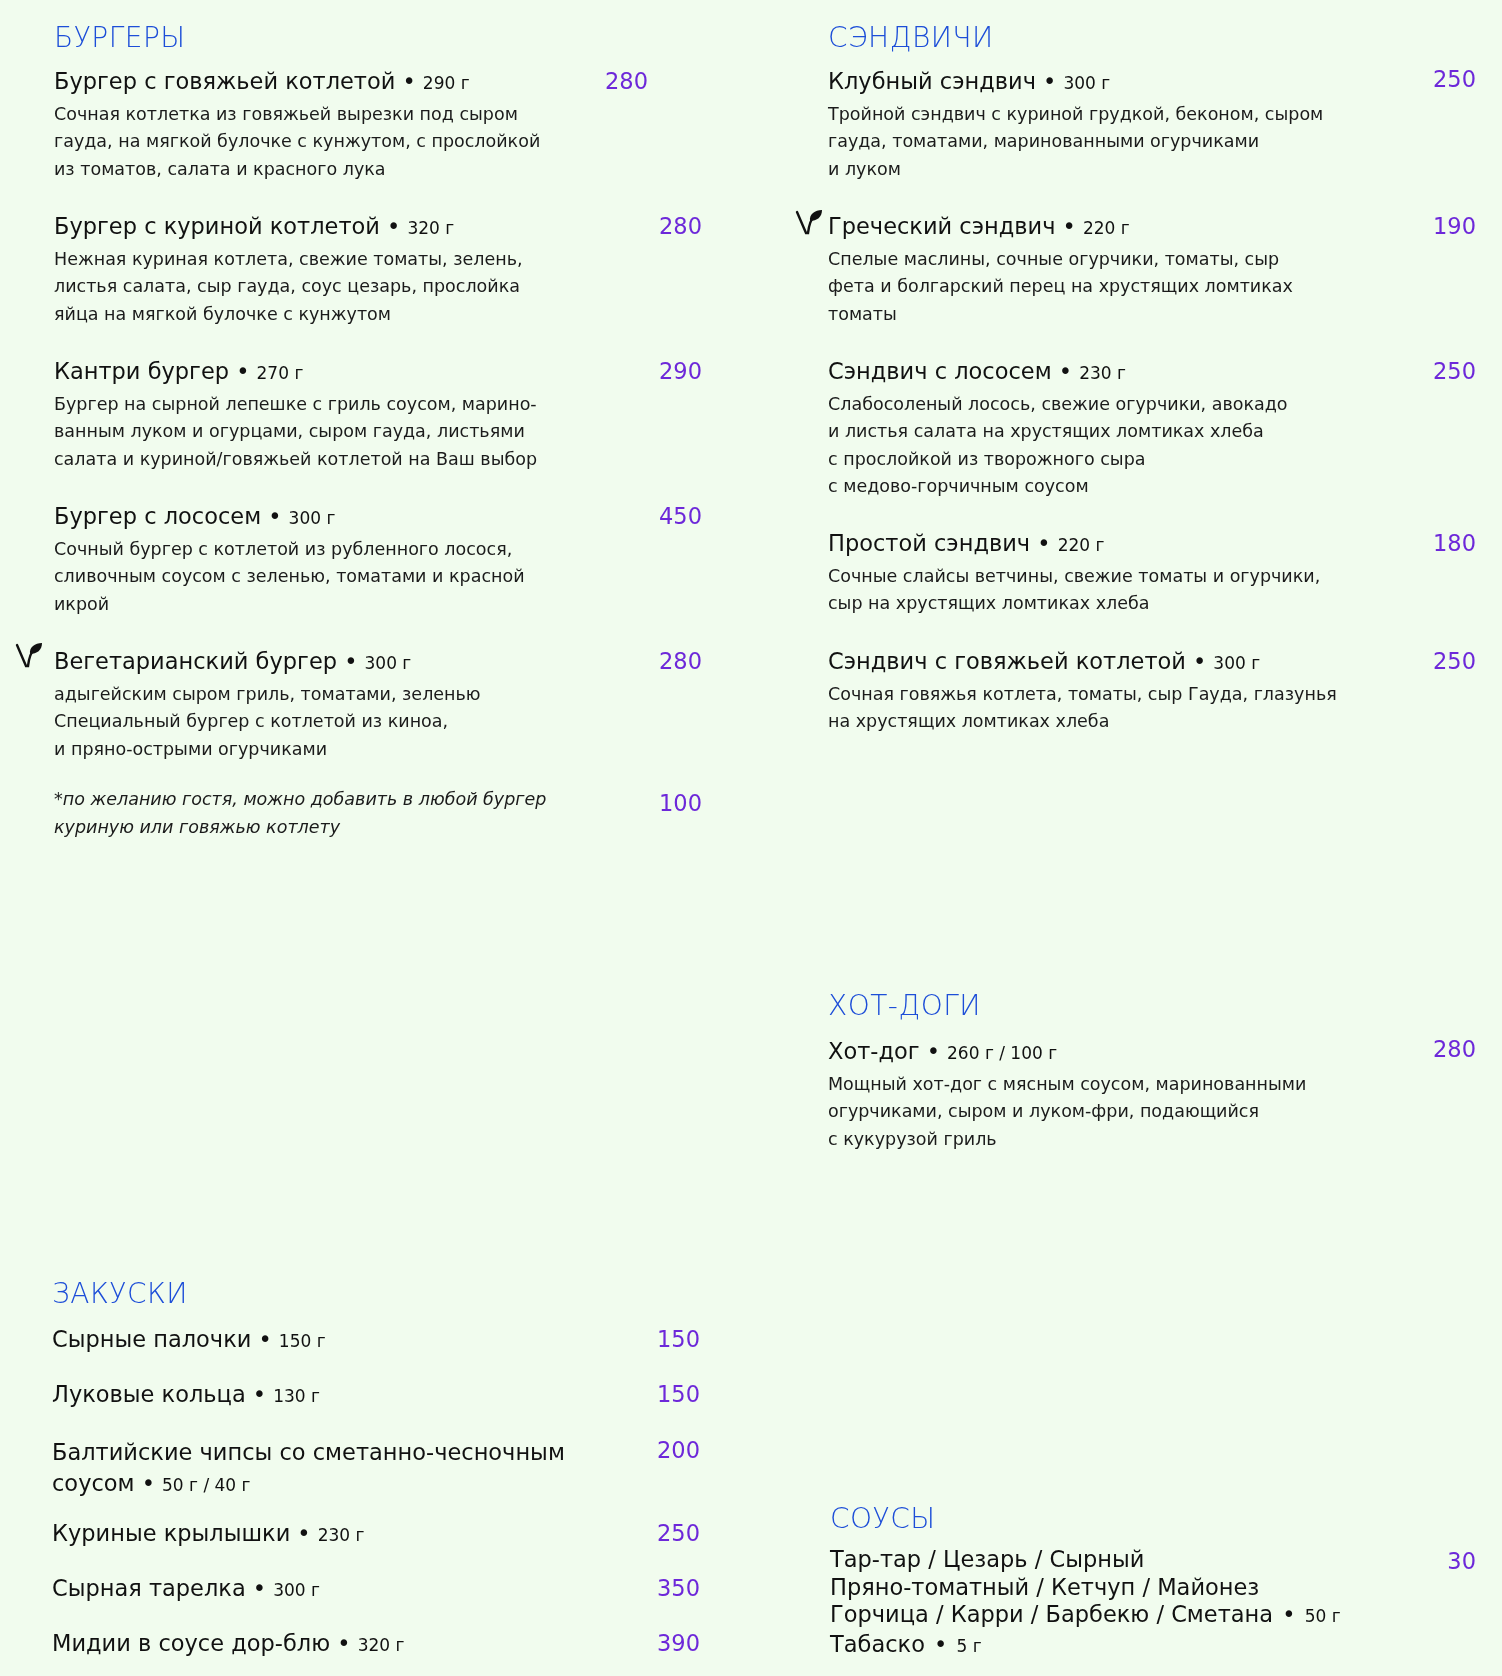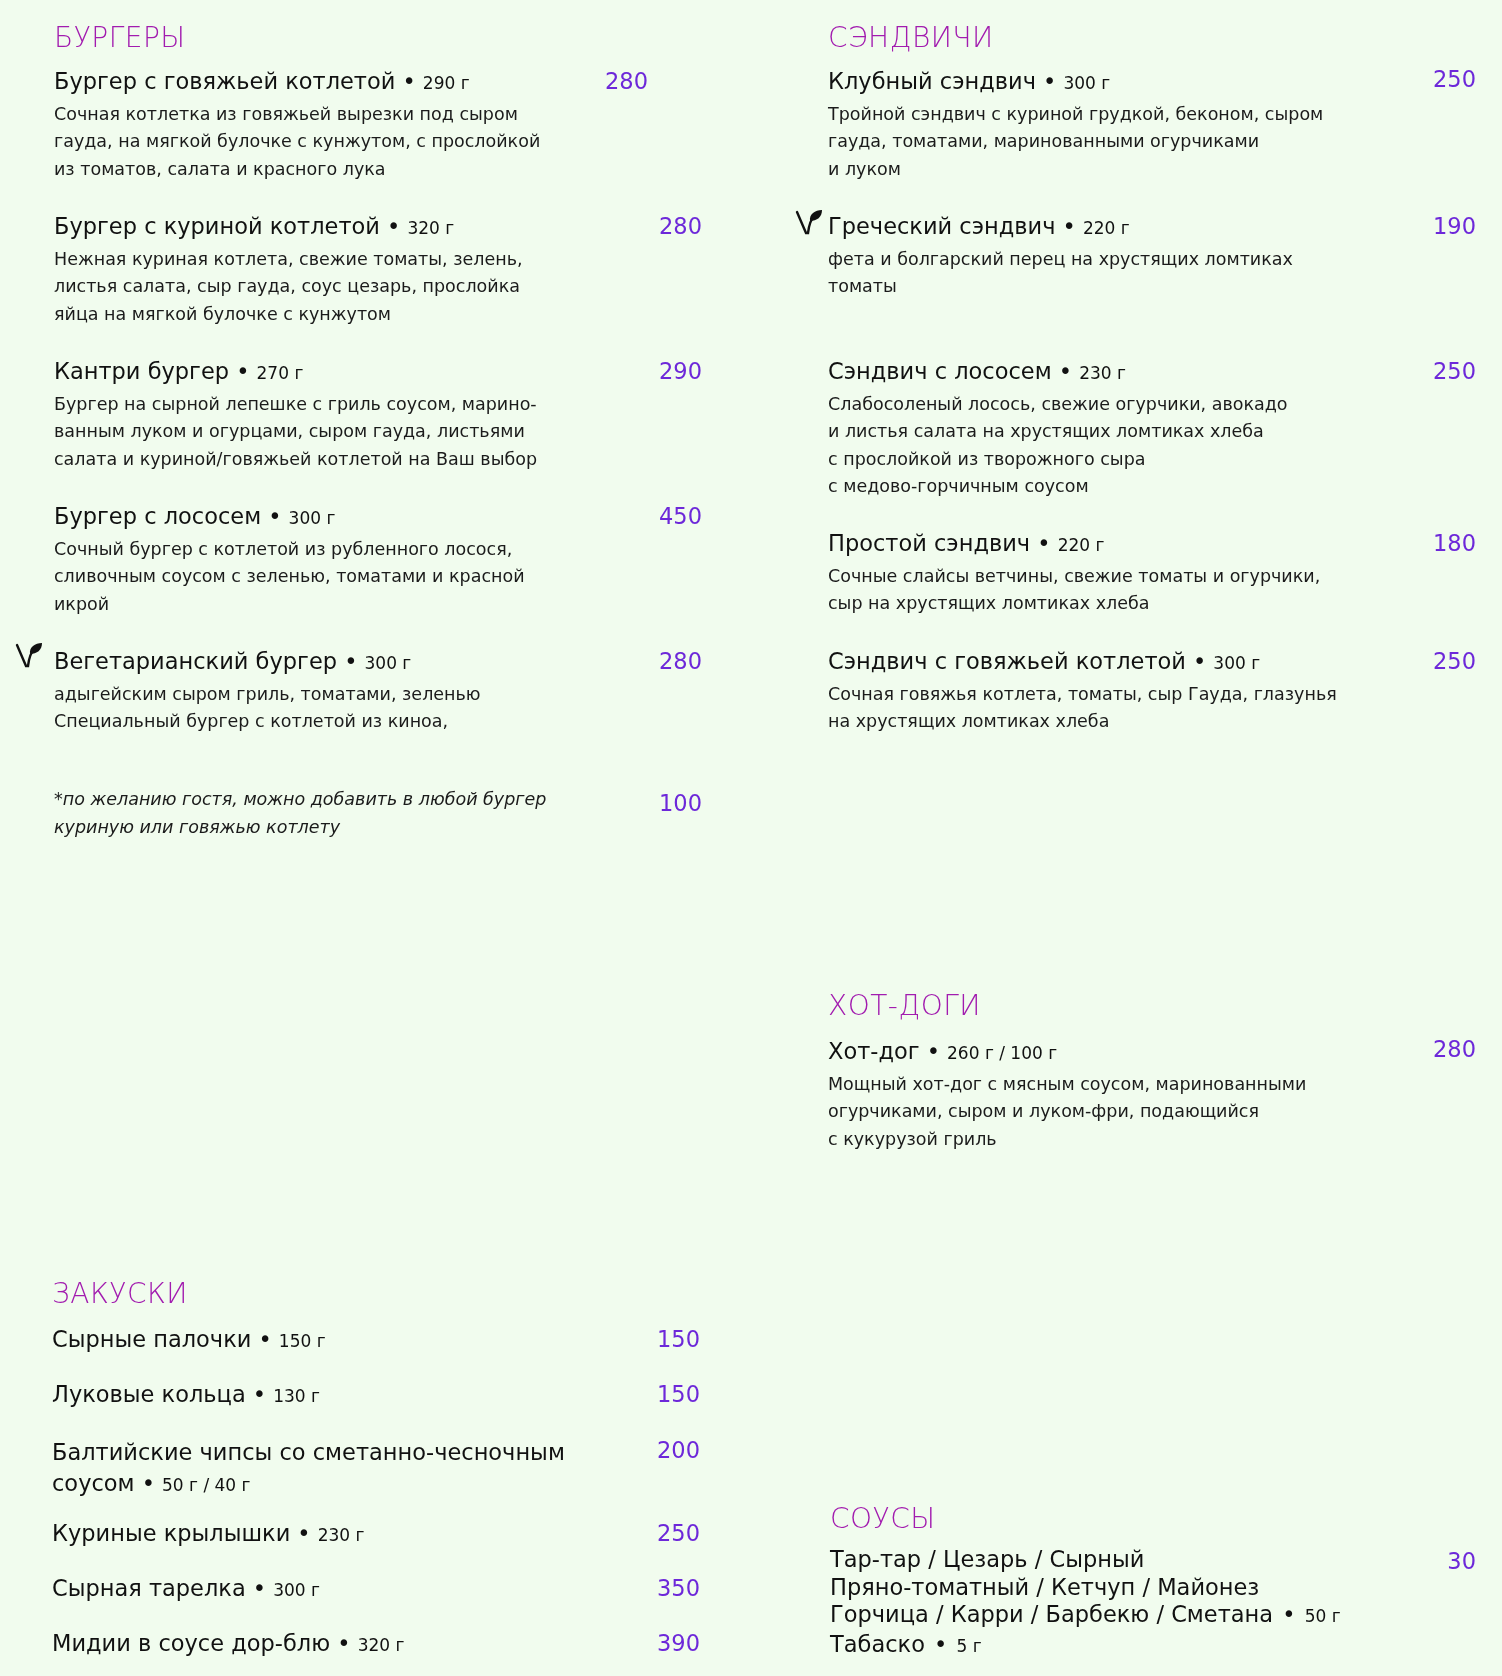--- a/index.html
+++ b/index.html
@@ -7,21 +7,21 @@
     width: 1502px; height: 1676px; position: relative; overflow: hidden;
     background: #f1fcee;
     color: #141414;
     font-family: "DejaVu Sans", sans-serif;
   }
   .section { position: absolute; }
   .sec-title {
     position: absolute; left: 0; top: 0;
     font-family: "DejaVu Sans", sans-serif;
     font-weight: 200; font-size: 28px; letter-spacing: 0.5px;
-    color: #a21caf; white-space: nowrap; line-height: 1;
+    color: #1d4ed8; white-space: nowrap; line-height: 1;
     -webkit-text-stroke: 0px;
   }
   .item { position: absolute; left: 0; }
   .item-head { position: relative; white-space: nowrap; line-height: 1; }
   .item-name { font-size: 22.5px; color: #111; }
   .item-bullet { font-size: 22.5px; color: #111; margin: 0 2px; }
   .item-weight { font-size: 17px; color: #111; }
   .item-price {
     position: absolute; top: 0; font-size: 22.5px; color: #6d28d9;
     line-height: 1; text-align: right; width: 80px;
@@ -99,20 +99,21 @@
 
   <div class="item" style="top:650px;">
     <div class="item-head">
       <span class="item-name">Вегетарианский бургер</span>
       <span class="item-bullet">•</span>
       <span class="item-weight">300 г</span>
     </div>
     <div class="item-desc">
       <span class="desc-line">адыгейским сыром гриль, томатами, зеленью</span>
       <span class="desc-line">Специальный бургер с котлетой из киноа,</span>
+      <span class="desc-line">и пряно-острыми огурчиками</span>
     </div>
   </div>
 
   <div class="item" style="top:786px;">
     <div class="item-desc italic" style="margin-top:0;">
       <span class="desc-line">*по желанию гостя, можно добавить в любой бургер</span>
       <span class="desc-line">куриную или говяжью котлету</span>
     </div>
   </div>
 </div>
@@ -144,20 +145,21 @@
     </div>
   </div>
 
   <div class="item" style="top:215px;">
     <div class="item-head">
       <span class="item-name">Греческий сэндвич</span>
       <span class="item-bullet">•</span>
       <span class="item-weight">220 г</span>
     </div>
     <div class="item-desc">
+      <span class="desc-line">Спелые маслины, сочные огурчики, томаты, сыр</span>
       <span class="desc-line">фета и болгарский перец на хрустящих ломтиках</span>
       <span class="desc-line">томаты</span>
     </div>
   </div>
 
   <div class="item" style="top:360px;">
     <div class="item-head">
       <span class="item-name">Сэндвич с лососем</span>
       <span class="item-bullet">•</span>
       <span class="item-weight">230 г</span>

